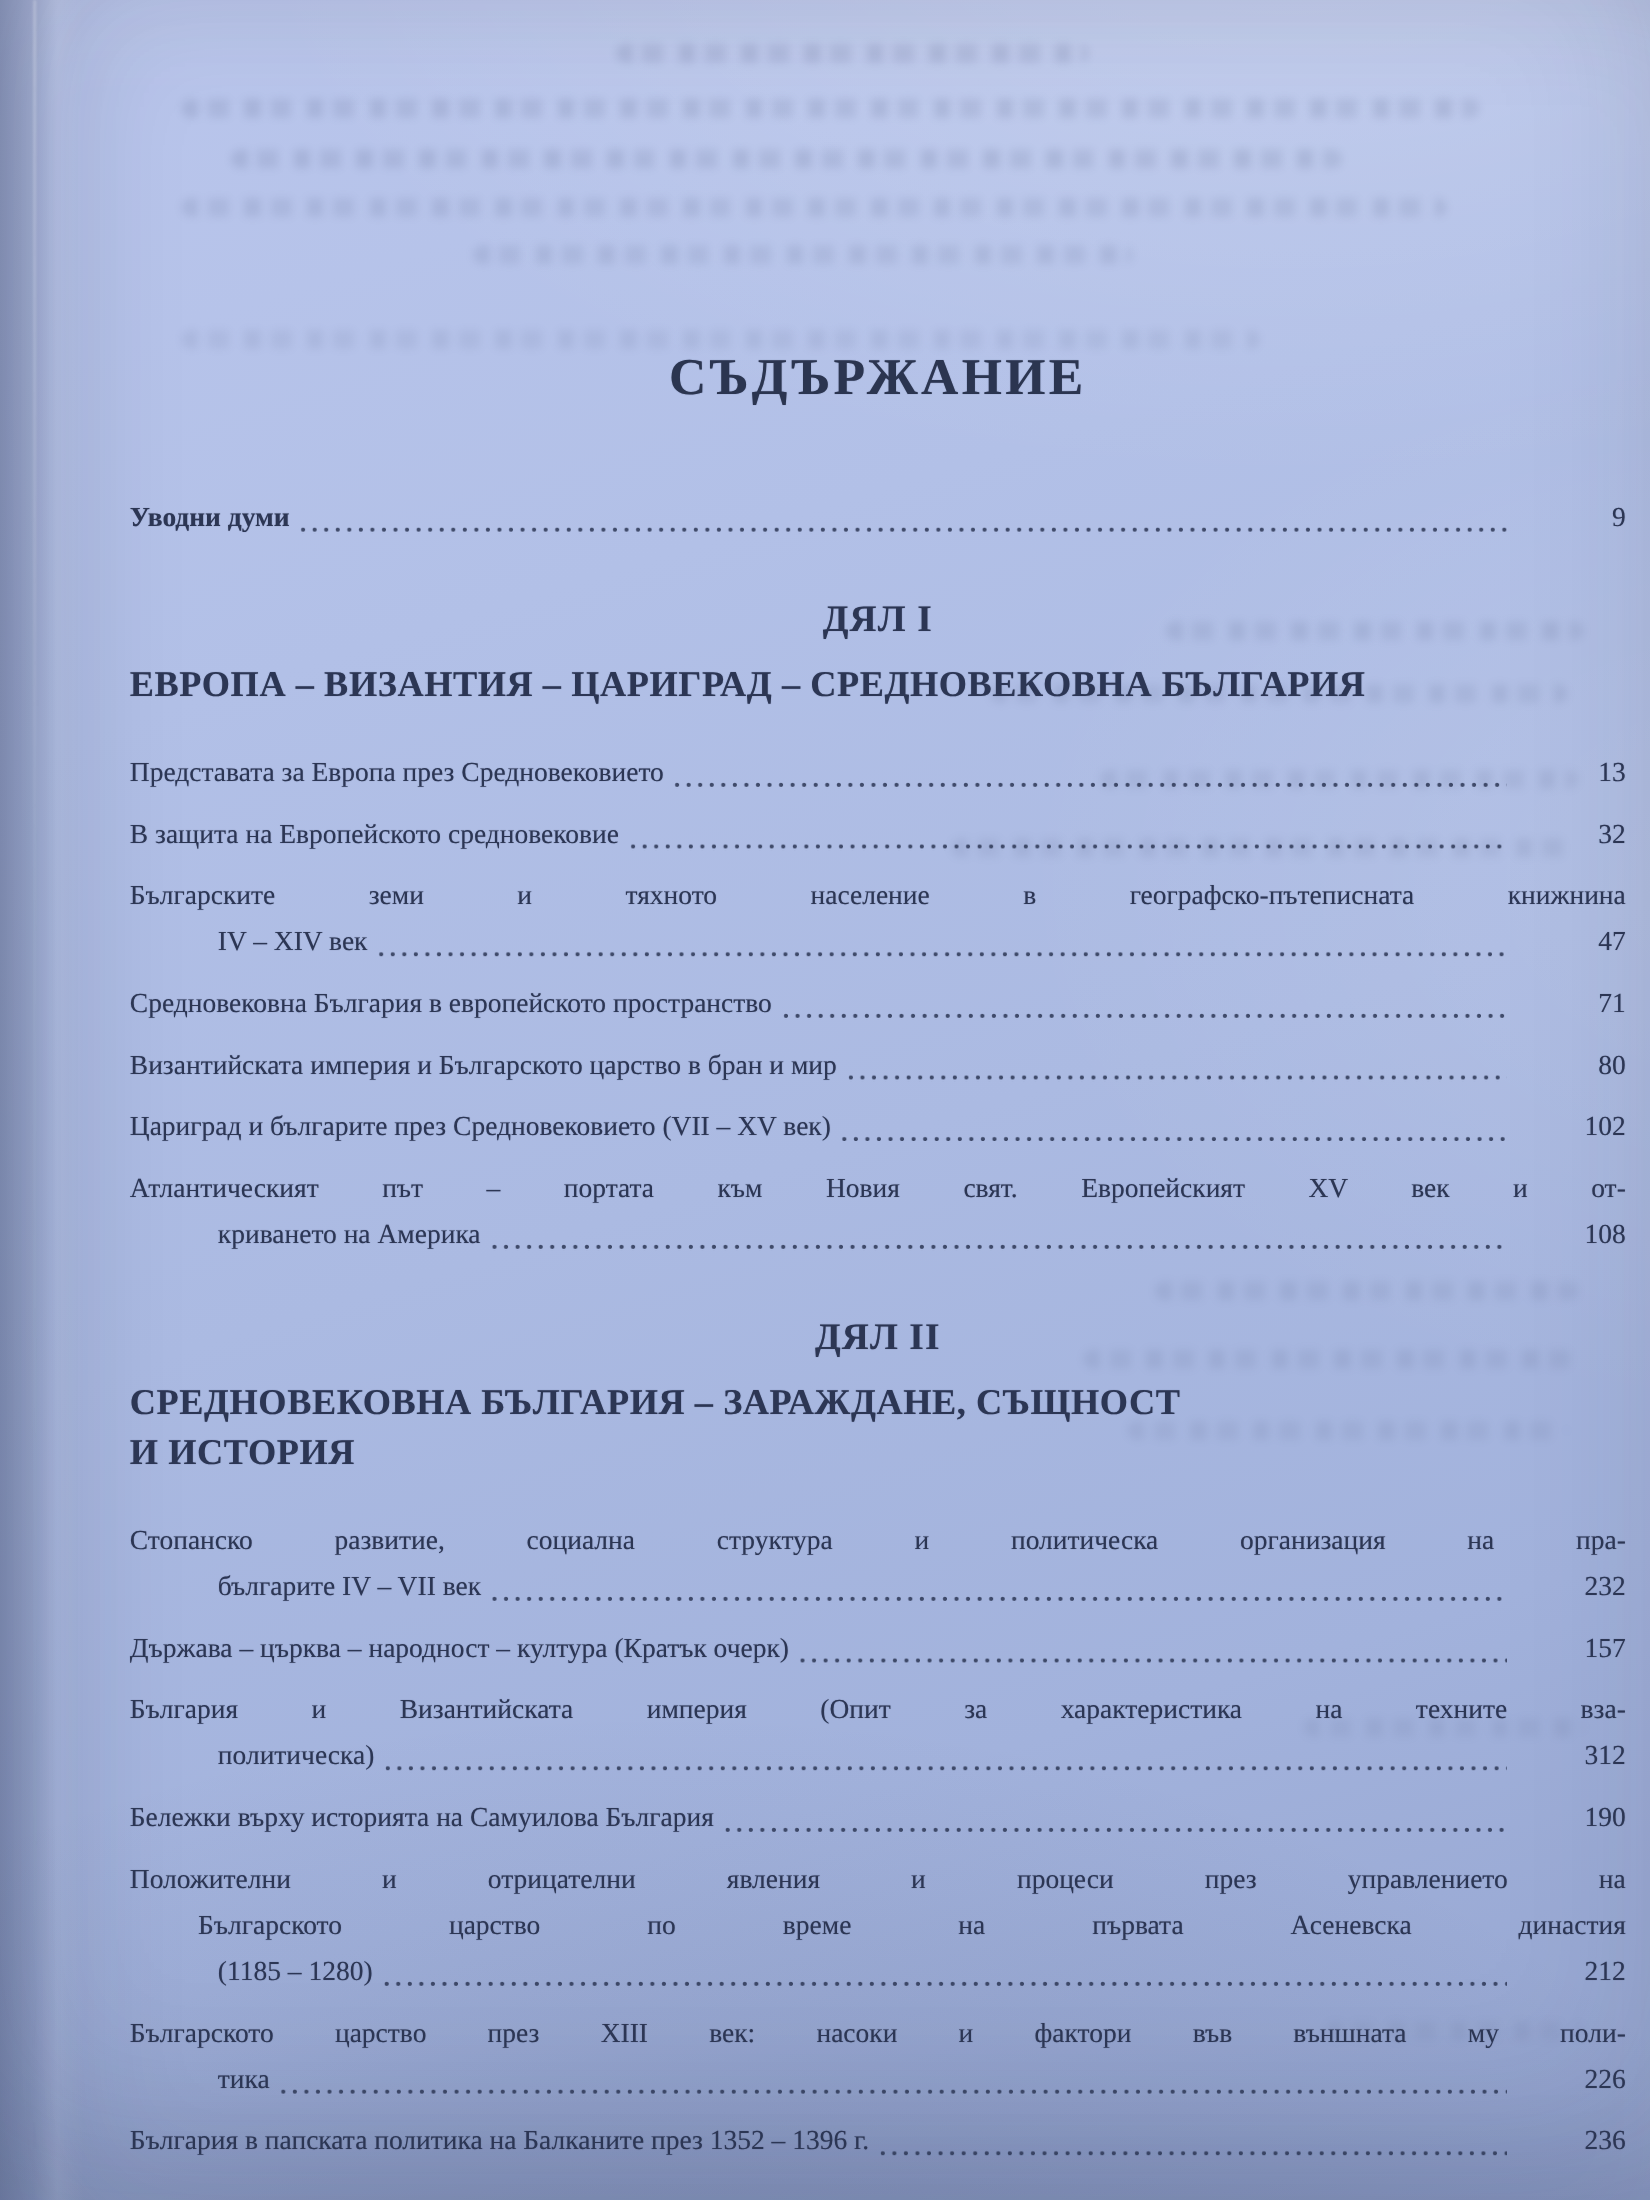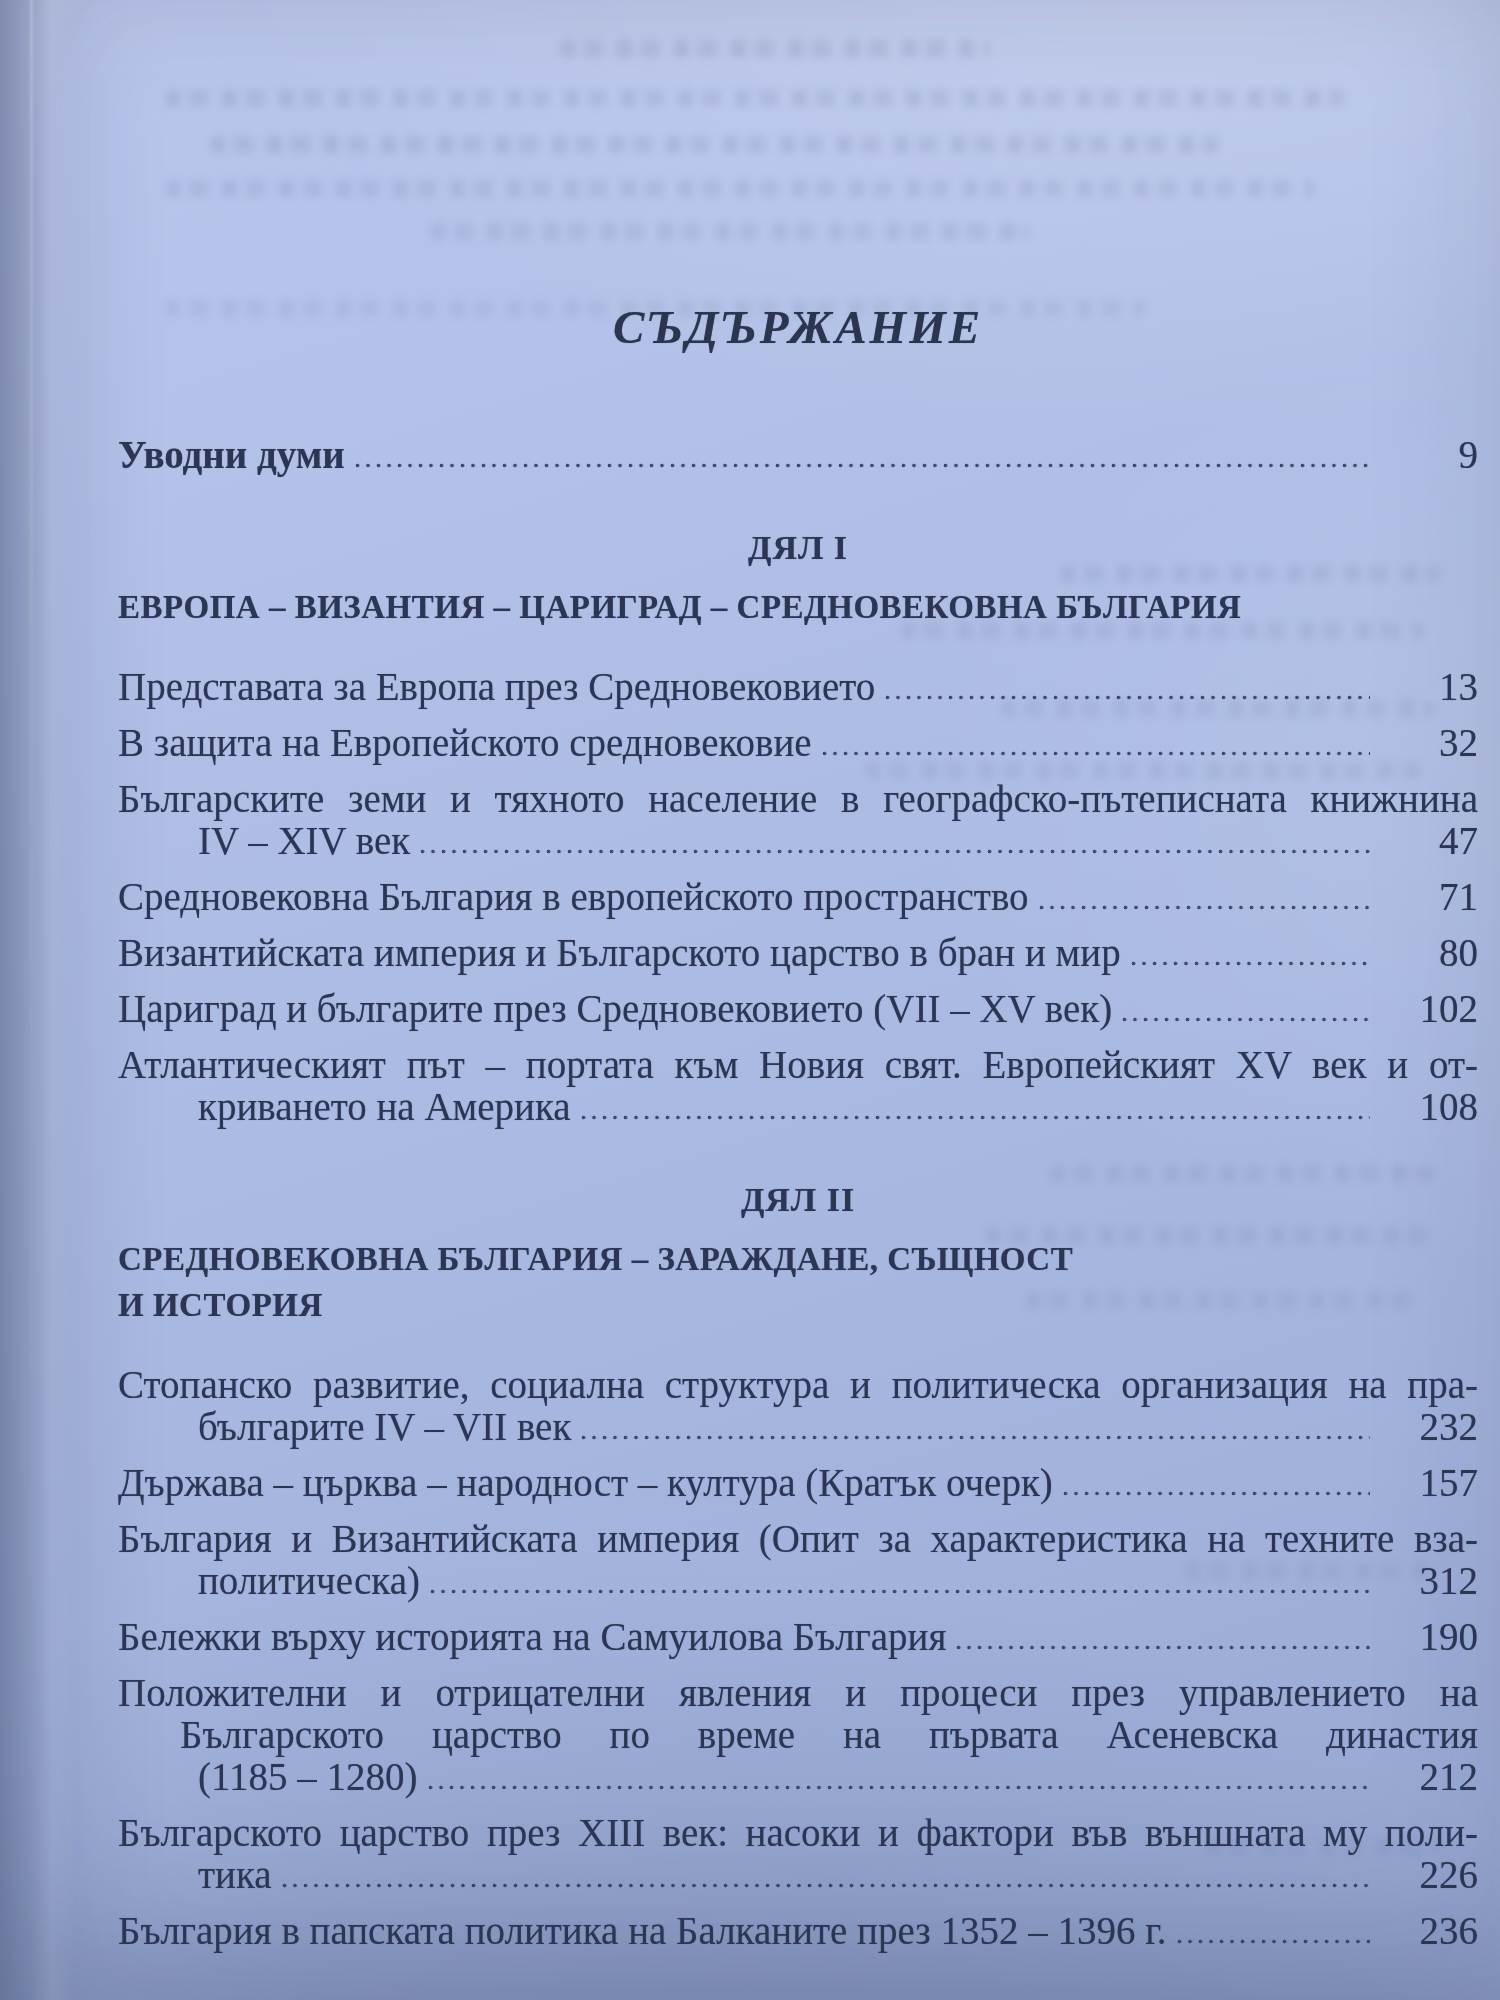--- a/index.html
+++ b/index.html
@@ -40,31 +40,31 @@
   .g10{top:762px;left:865px;width:560px;opacity:.33;}
   .g11{top:1165px;left:1050px;width:385px;opacity:.34;}
   .g12{top:1227px;left:985px;width:445px;opacity:.33;}
   .g13{top:1292px;left:1025px;width:400px;opacity:.30;}
   .g14{top:1562px;left:1185px;width:255px;opacity:.28;}
   .g15{top:1838px;left:1205px;width:235px;opacity:.26;}
 
   
   .toc{position:absolute;left:118px;right:22px;top:0;padding-top:300px;
     text-shadow:0 0 1px rgba(44,54,84,.45);}
-  .title{margin:0 0 80px;text-align:center;font-weight:bold;font-size:47px;
-    letter-spacing:3px;color:#2b3550;font-style:italic;}
+  .title{margin:16px 0 80px;text-align:center;font-weight:bold;font-size:47px;
+    letter-spacing:3px;color:#2b3550;}
   .row{display:flex;align-items:baseline;}
   .row.cont{margin-left:80px;}
   .etext{flex:0 1 auto;}
   .leader{flex:1 1 30px;align-self:stretch;margin:0 20px 0 10px;min-width:30px;
     background-image:radial-gradient(circle at 2.5px 2.5px, rgba(44,54,84,.85) 1.5px, rgba(44,54,84,0) 2.2px);
     background-size:10.5px 6px;background-repeat:repeat-x;background-position:left bottom 7px;}
   .pagenum{flex:0 0 auto;min-width:88px;text-align:right;}
   .fm .etext{font-weight:bold;}
-  .eline,.row{font-size:39px;line-height:42px;}
+  .eline,.row{font-size:25px;line-height:42px;}
   .eline.just{text-align:justify;text-align-last:justify;}
   .eline.cont{margin-left:62px;}
   .entry{margin-bottom:14px;}
   .kicker{margin:50px 0 0;text-align:center;font-weight:bold;font-size:34px;line-height:44px;letter-spacing:1px;}
   .heading{margin:14px 0 0;text-align:left;font-weight:bold;font-size:33px;line-height:46px;letter-spacing:.5px;}
   .entries{margin-top:36px;}
 </style>
 </head>
 <body>
 

